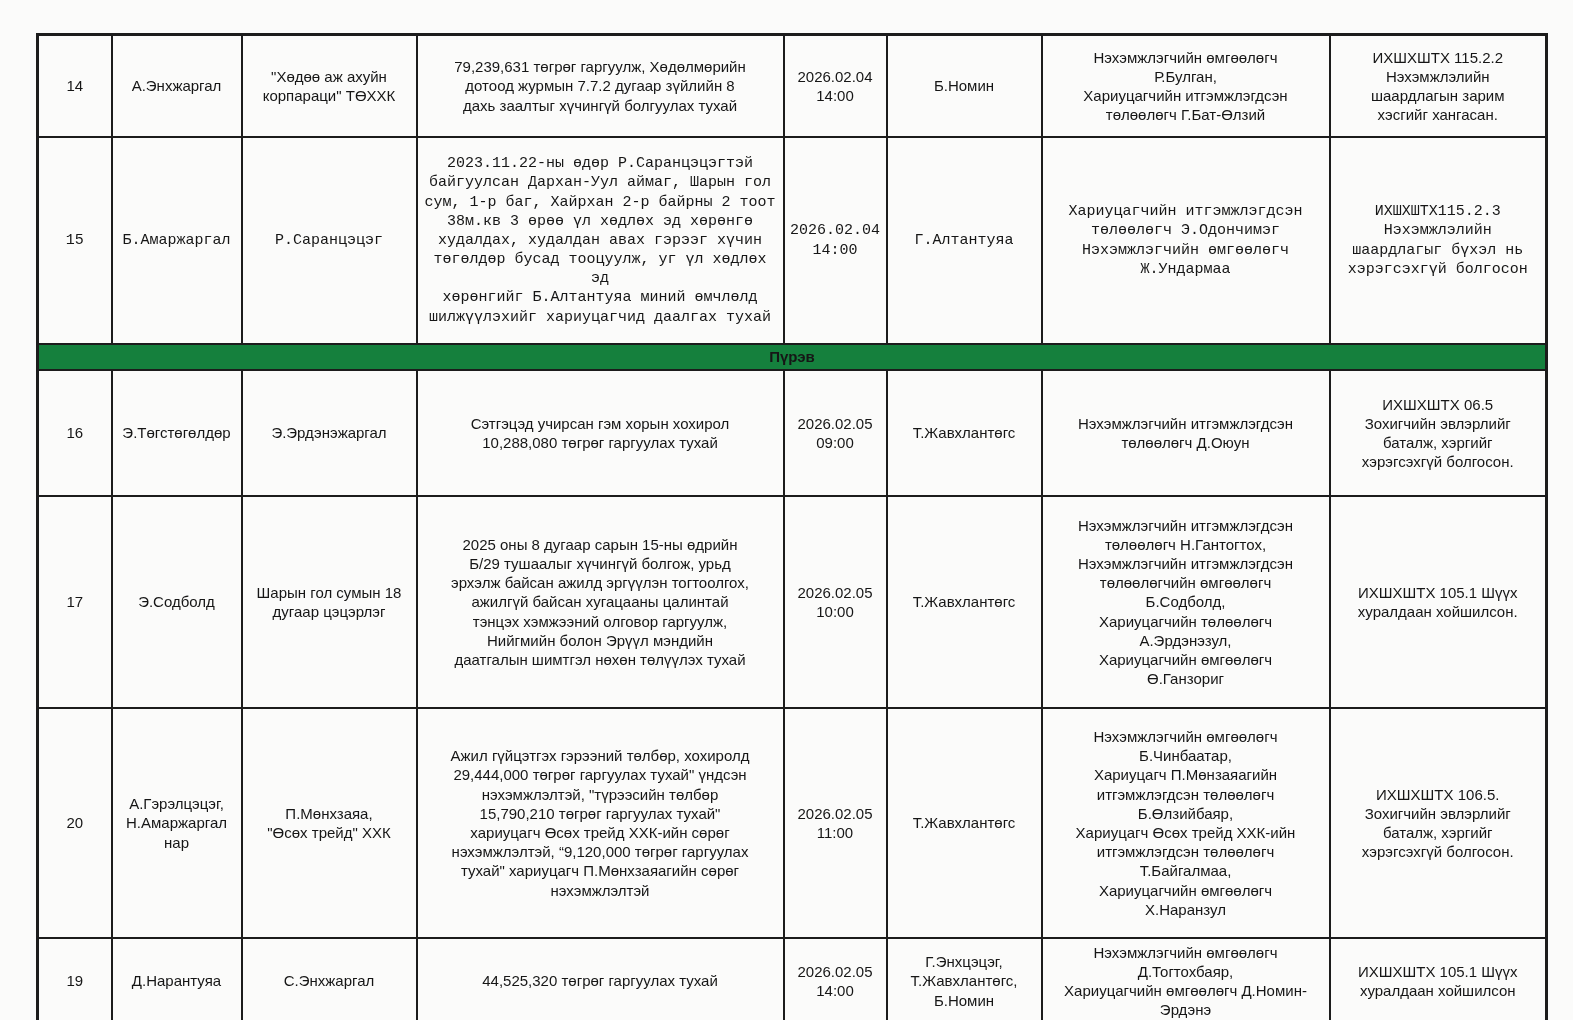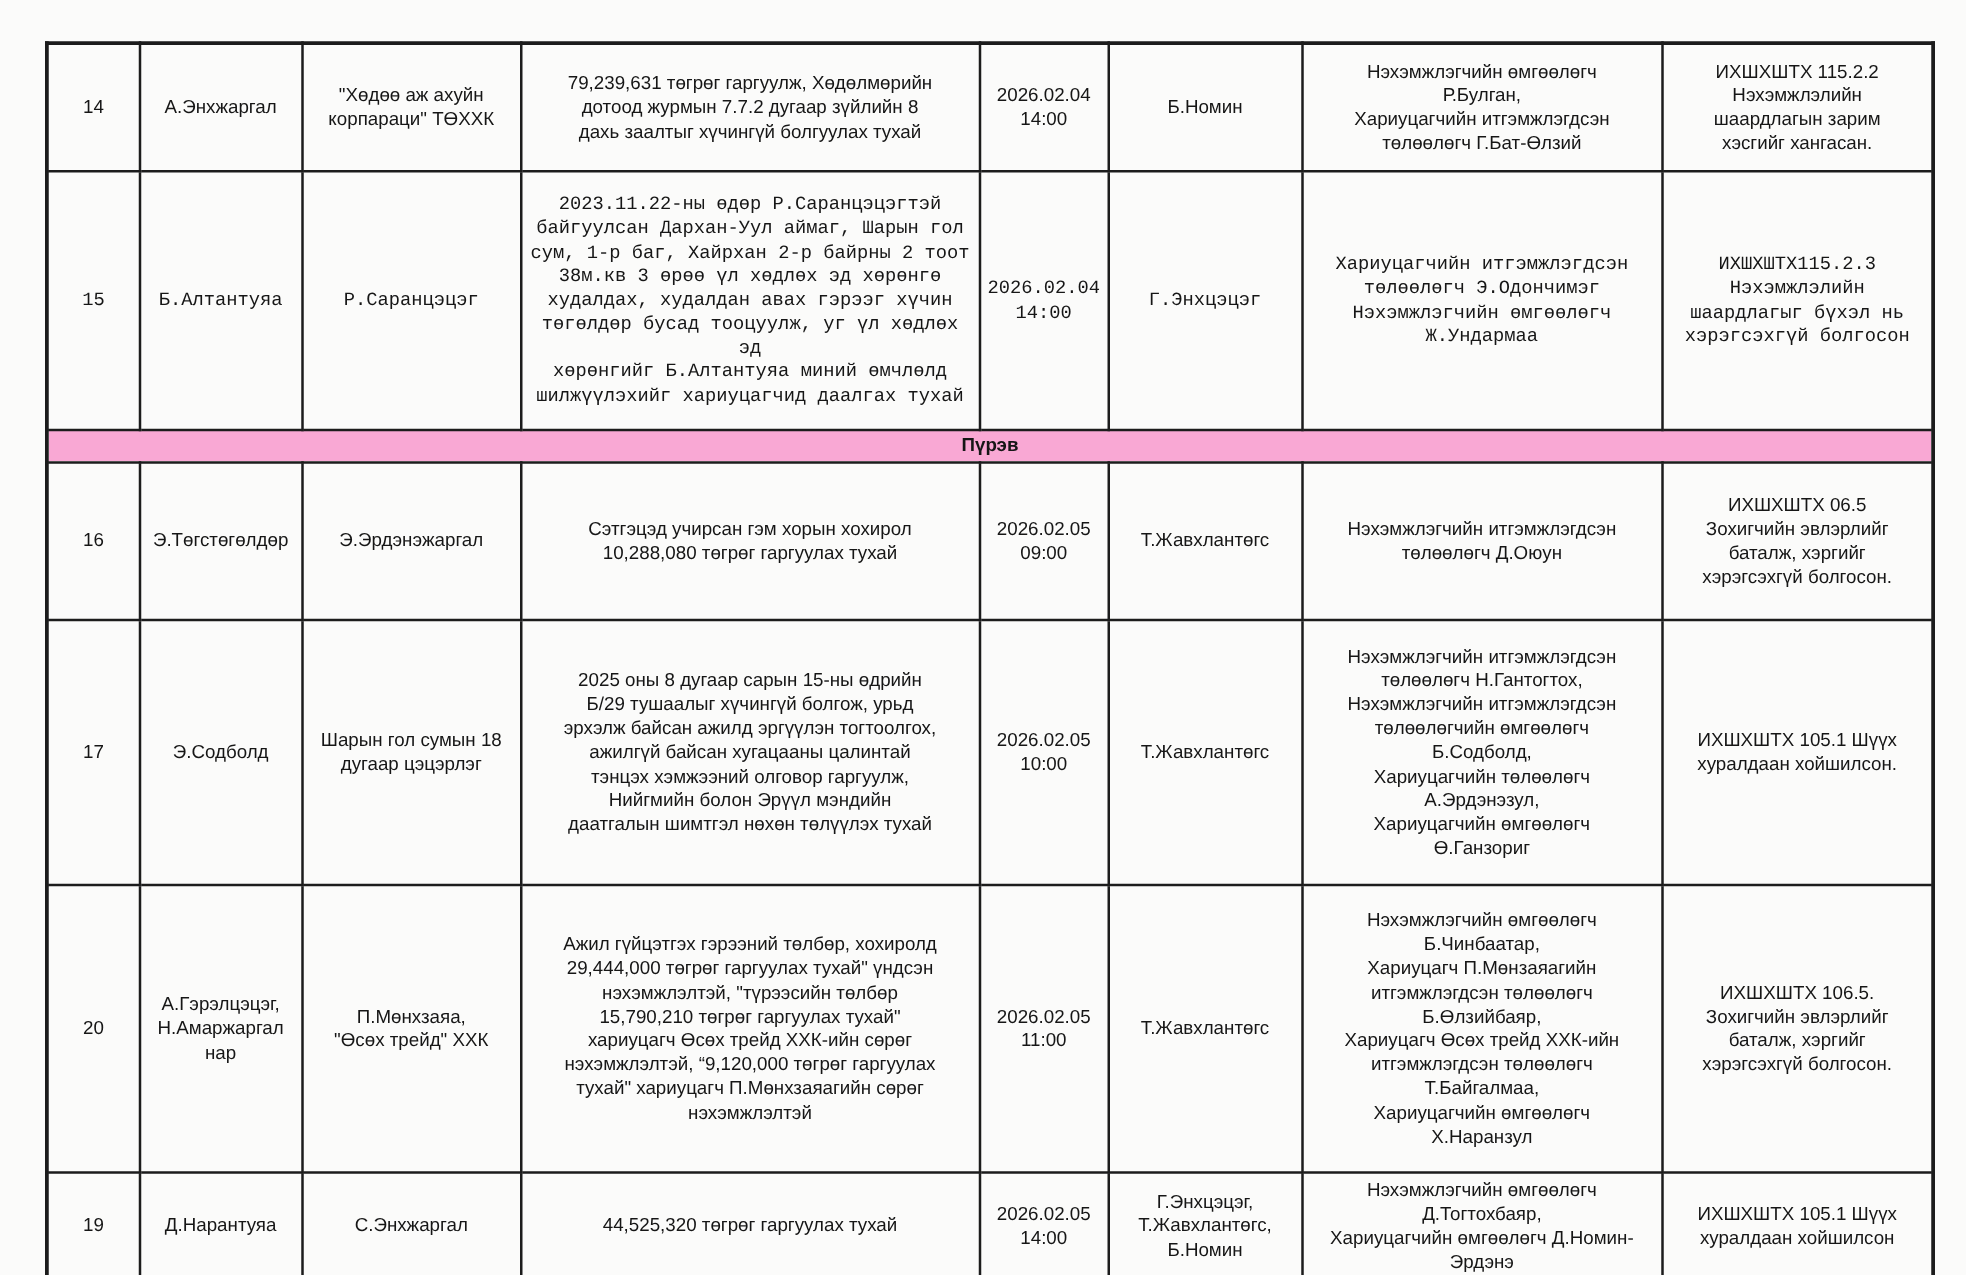--- a/index.html
+++ b/index.html
@@ -32,21 +32,21 @@
     font-size: 15px;
     line-height: 1.28;
     padding: 2px 5px;
     overflow: hidden;
   }
   table.schedule { border: 3px solid #1c1c1c; }
   tr.r14 td { height: 96px; }
   tr.r15 td { height: 201px; font-family: Liberation Mono, monospace; }
   tr.sep td {
     height: 24px;
-    background: #f9a8d4;
+    background: #15803d;
     font-weight: bold;
     padding: 0 5px;
     text-align: center;
   }
   tr.r16 td { height: 120px; }
   tr.r17 td { height: 206px; }
   tr.r18 td { height: 224px; }
   tr.r19 td { height: 80px; }
   td.claim { font-size: 15.5px; }
   td.outcome { font-size: 15.5px; }
@@ -82,33 +82,33 @@
 Р.Булган,
 Хариуцагчийн итгэмжлэгдсэн
 төлөөлөгч Г.Бат-Өлзий</td>
         <td class="outcome">ИХШХШТХ 115.2.2
 Нэхэмжлэлийн
 шаардлагын зарим
 хэсгийг хангасан.</td>
       </tr>
       <tr class="r15">
         <td>15</td>
-        <td>Б.Алтантуяа</td>
+        <td>Б.Амаржаргал</td>
         <td>Р.Саранцэцэг</td>
         <td class="claim">2023.11.22-ны өдөр Р.Саранцэцэгтэй
 байгуулсан Дархан-Уул аймаг, Шарын гол
 сум, 1-р баг, Хайрхан 2-р байрны 2 тоот
 38м.кв 3 өрөө үл хөдлөх эд хөрөнгө
 худалдах, худалдан авах гэрээг хүчин
 төгөлдөр бусад тооцуулж, уг үл хөдлөх эд
 хөрөнгийг Б.Алтантуяа миний өмчлөлд
 шилжүүлэхийг хариуцагчид даалгах тухай</td>
         <td>2026.02.04
 14:00</td>
-        <td>Г.Энхцэцэг</td>
+        <td>Г.Алтантуяа</td>
         <td>Хариуцагчийн итгэмжлэгдсэн
 төлөөлөгч Э.Одончимэг
 Нэхэмжлэгчийн өмгөөлөгч
 Ж.Ундармаа</td>
         <td class="outcome">ИХШХШТХ115.2.3
 Нэхэмжлэлийн
 шаардлагыг бүхэл нь
 хэрэгсэхгүй болгосон</td>
       </tr>
       <tr class="sep">

